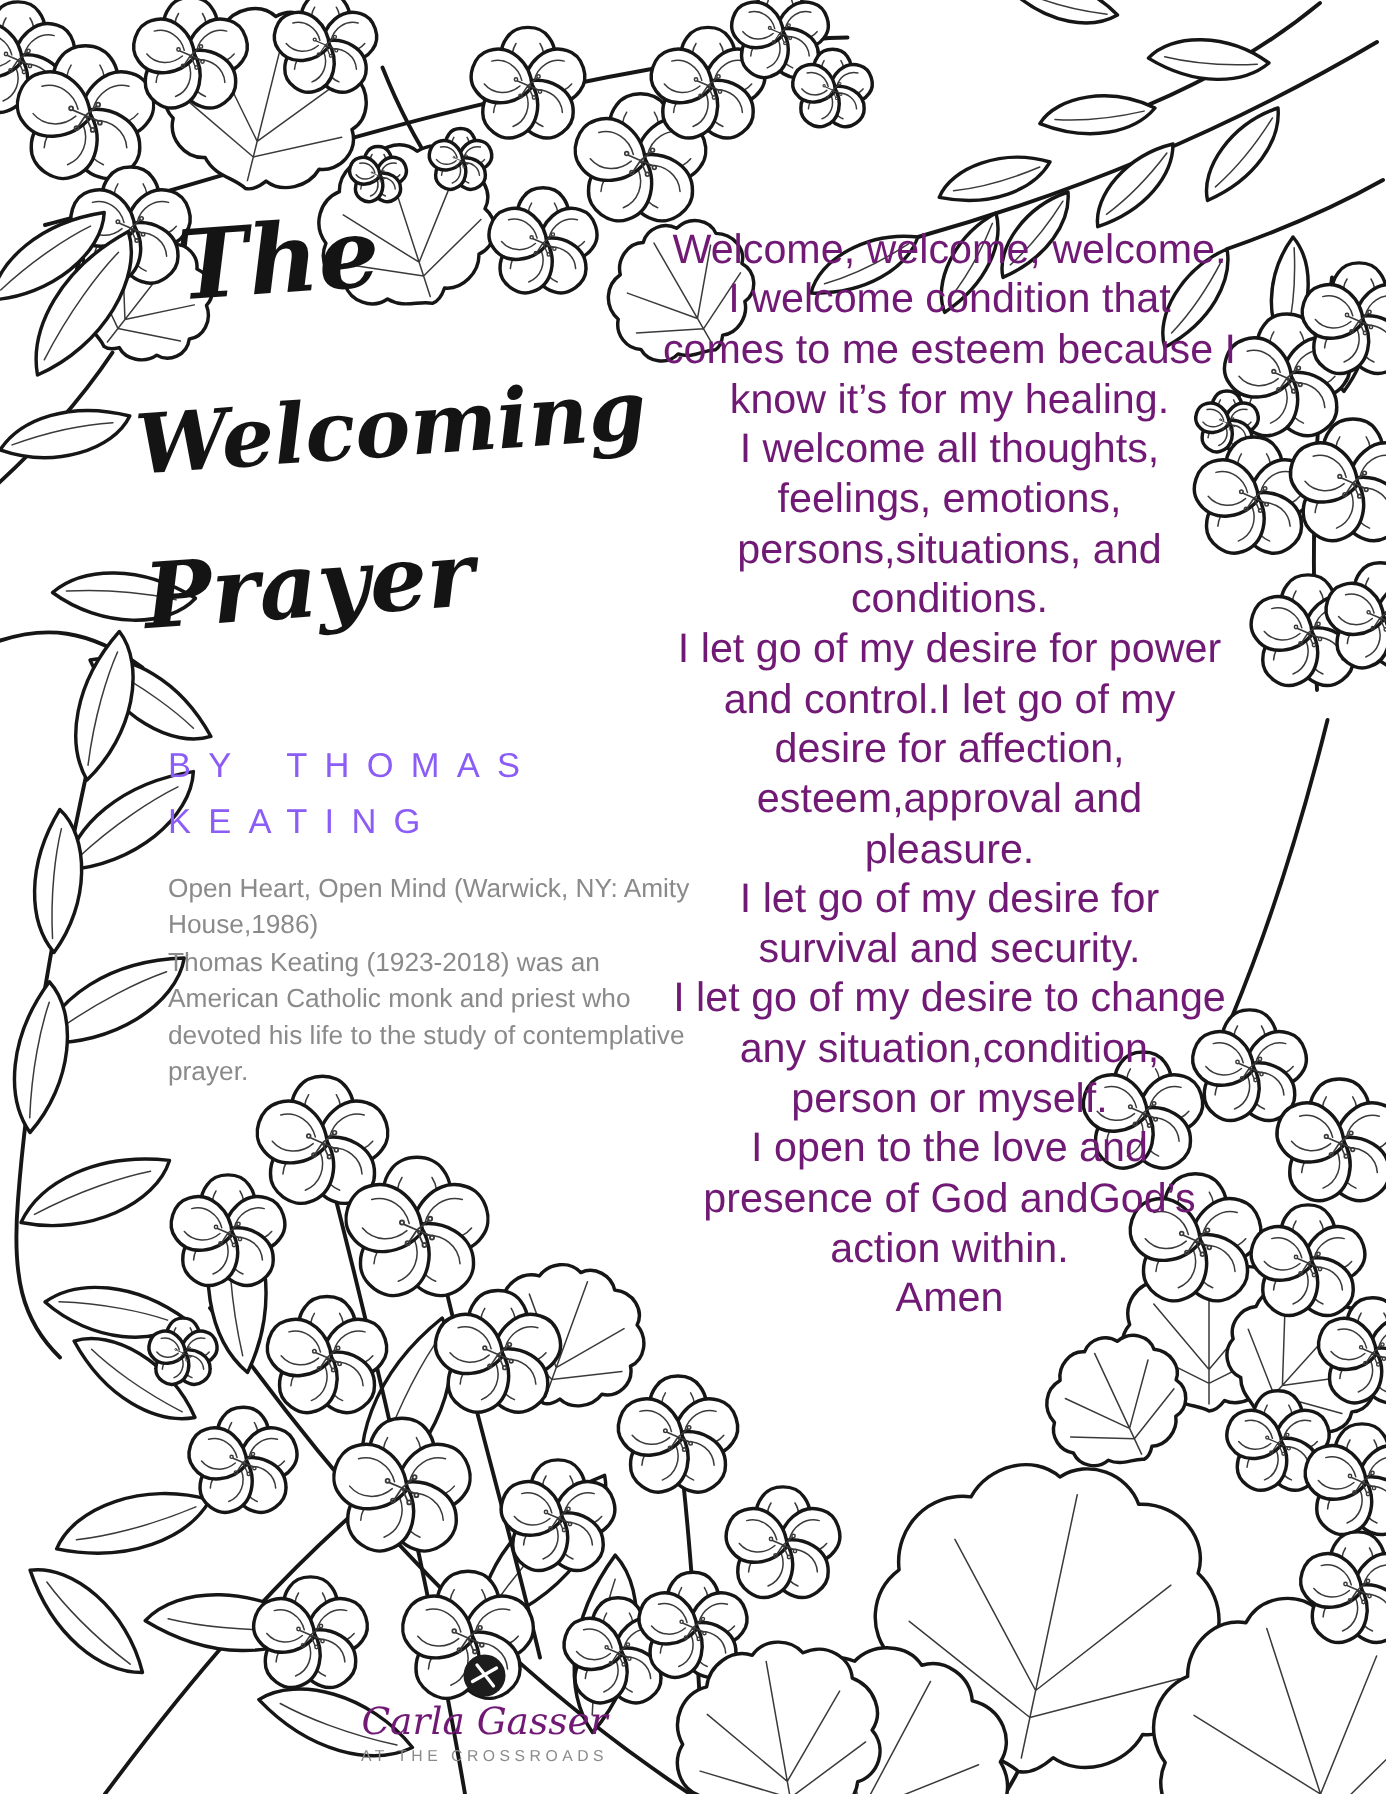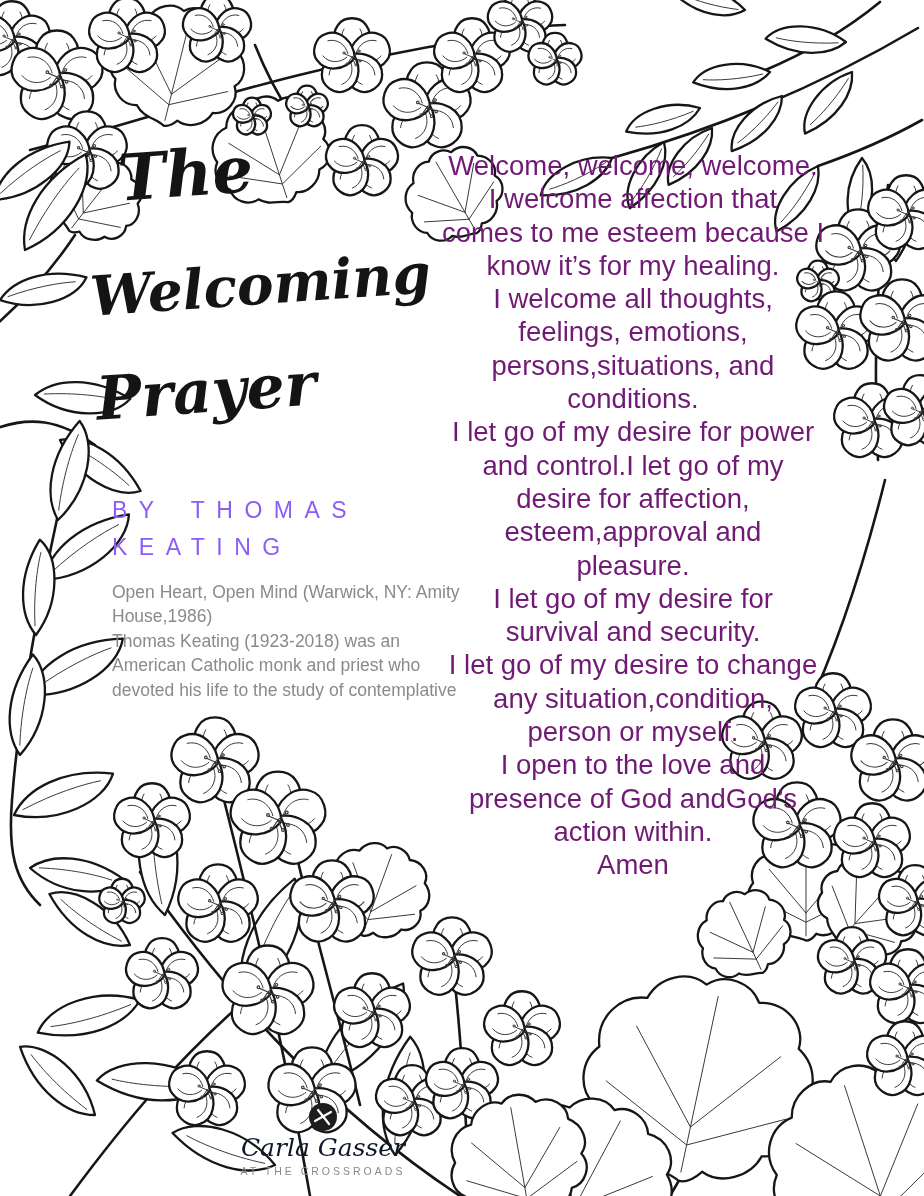--- a/index.html
+++ b/index.html
@@ -17,21 +17,21 @@
   .t2{left:90px;top:252px;font-size:55px;}
   .t3{left:96px;top:356px;font-size:60px;}
   .byline{position:absolute;left:112px;top:492px;z-index:2;font-size:23px;line-height:37px;
           letter-spacing:0.5em;word-spacing:0.35em;color:#8b5cf6;white-space:nowrap;}
   .attribution{position:absolute;left:112px;top:580px;width:370px;z-index:2;
                font-size:17.5px;line-height:24.4px;color:#8a8a8a;}
   .prayer{position:absolute;left:438px;top:149px;width:390px;z-index:2;text-align:center;
           font-size:27.5px;line-height:33.3px;color:#701a75;}
   .logo{position:absolute;left:238px;top:1102px;width:170px;z-index:3;text-align:center;}
   .logo-icon{display:block;margin:0 auto;}
-  .logo-name{font-family:"DejaVu Serif",serif;font-style:italic;font-size:25px;color:#0f172a;
+  .logo-name{font-family:"DejaVu Serif",serif;font-style:italic;font-size:25px;color:#701a75;
              margin-top:1px;white-space:nowrap;}
   .logo-tagline{font-size:10.5px;letter-spacing:3px;color:#8a8a8a;margin-top:3px;white-space:nowrap;}
 </style>
 </head>
 <body>
 
 <div class="page">
 
   <svg id="art" viewBox="0 0 924 1196" xmlns="http://www.w3.org/2000/svg">
     <defs>
@@ -198,25 +198,26 @@
     <div>BY THOMAS</div>
     <div>KEATING</div>
   </div>
 
   <div class="attribution">
       <div>Open Heart, Open Mind (Warwick, NY: Amity</div>
       <div>House,1986)</div>
       <div>Thomas Keating (1923-2018) was an</div>
       <div>American Catholic monk and priest who</div>
       <div>devoted his life to the study of contemplative</div>
+      <div>prayer.</div>
     </div>
 
   <div class="prayer">
       <div>Welcome, welcome, welcome.</div>
-      <div>I welcome affection that</div>
+      <div>I welcome condition that</div>
       <div>comes to me esteem because I</div>
       <div>know it’s for my healing.</div>
       <div>I welcome all thoughts,</div>
       <div>feelings, emotions,</div>
       <div>persons,situations, and</div>
       <div>conditions.</div>
       <div>I let go of my desire for power</div>
       <div>and control.I let go of my</div>
       <div>desire for affection,</div>
       <div>esteem,approval and</div>

